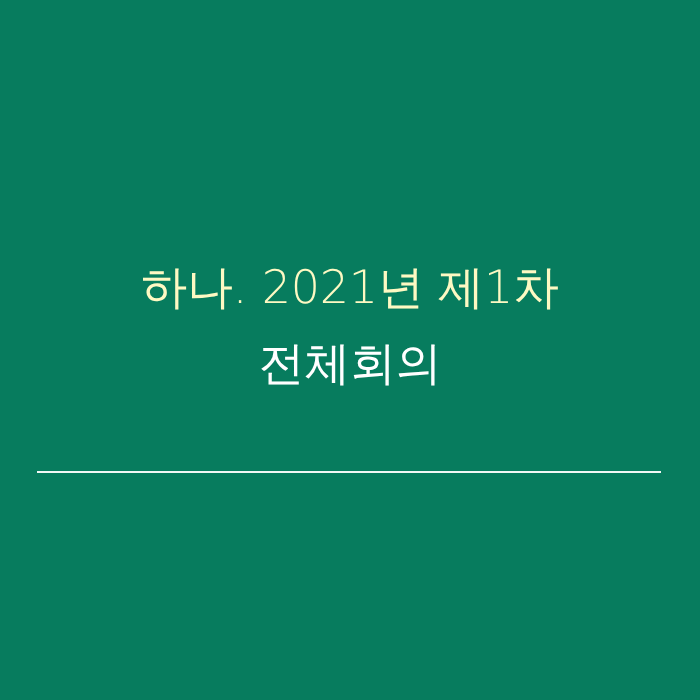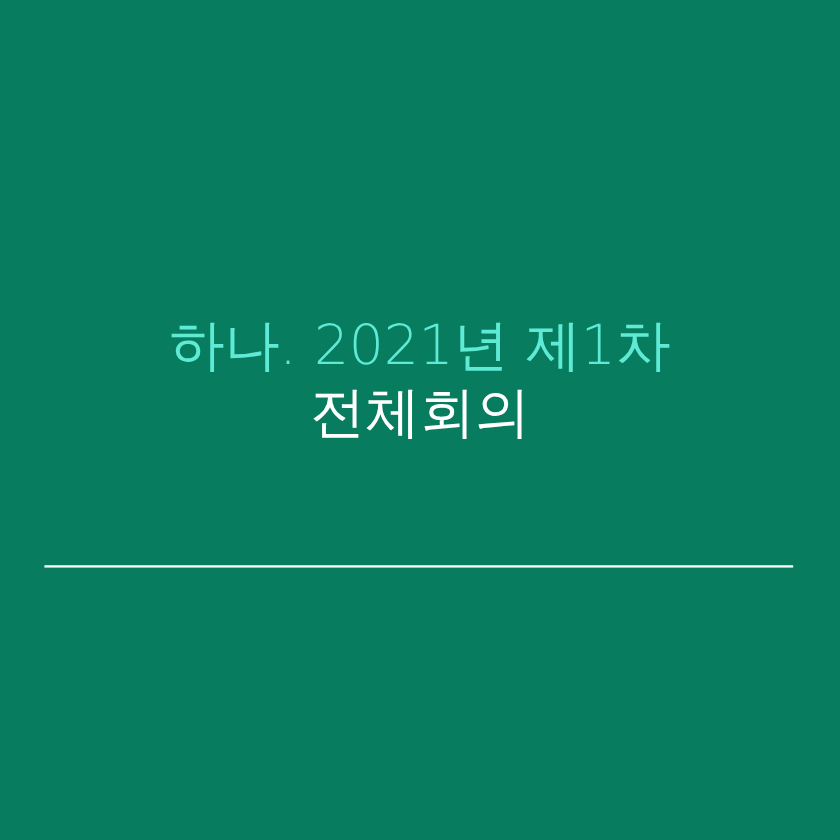--- a/index.html
+++ b/index.html
@@ -63,21 +63,21 @@
     height: 2px;
     background: #F2F7F5;
   }
 </style>
 </head>
 <body>
 
 <div id="card" style="background: rgb(7, 124, 94); width: 700px; height: 700px;">
 
   <div id="title-block">
-    <span class="title-line" style="color: #5eead4;">하나. 2021년 제1차</span>
-    <span class="title-line" style="color: rgb(255, 255, 255);">전체회의</span>
+    <span class="title-line" style="color: #fef9c3;">하나. 2021년 제1차</span>
+    <span class="title-line" style="color: rgb(255, 255, 255); margin-top: 20px;">전체회의</span>
   </div>
 
   <div id="divider-wrap" style="top: 471px;">
     <div id="divider" style="background: rgb(242, 247, 245); height: 2px; left: 37px; width: 624px;"></div>
   </div>
 
 </div>
 
 </body></html>

